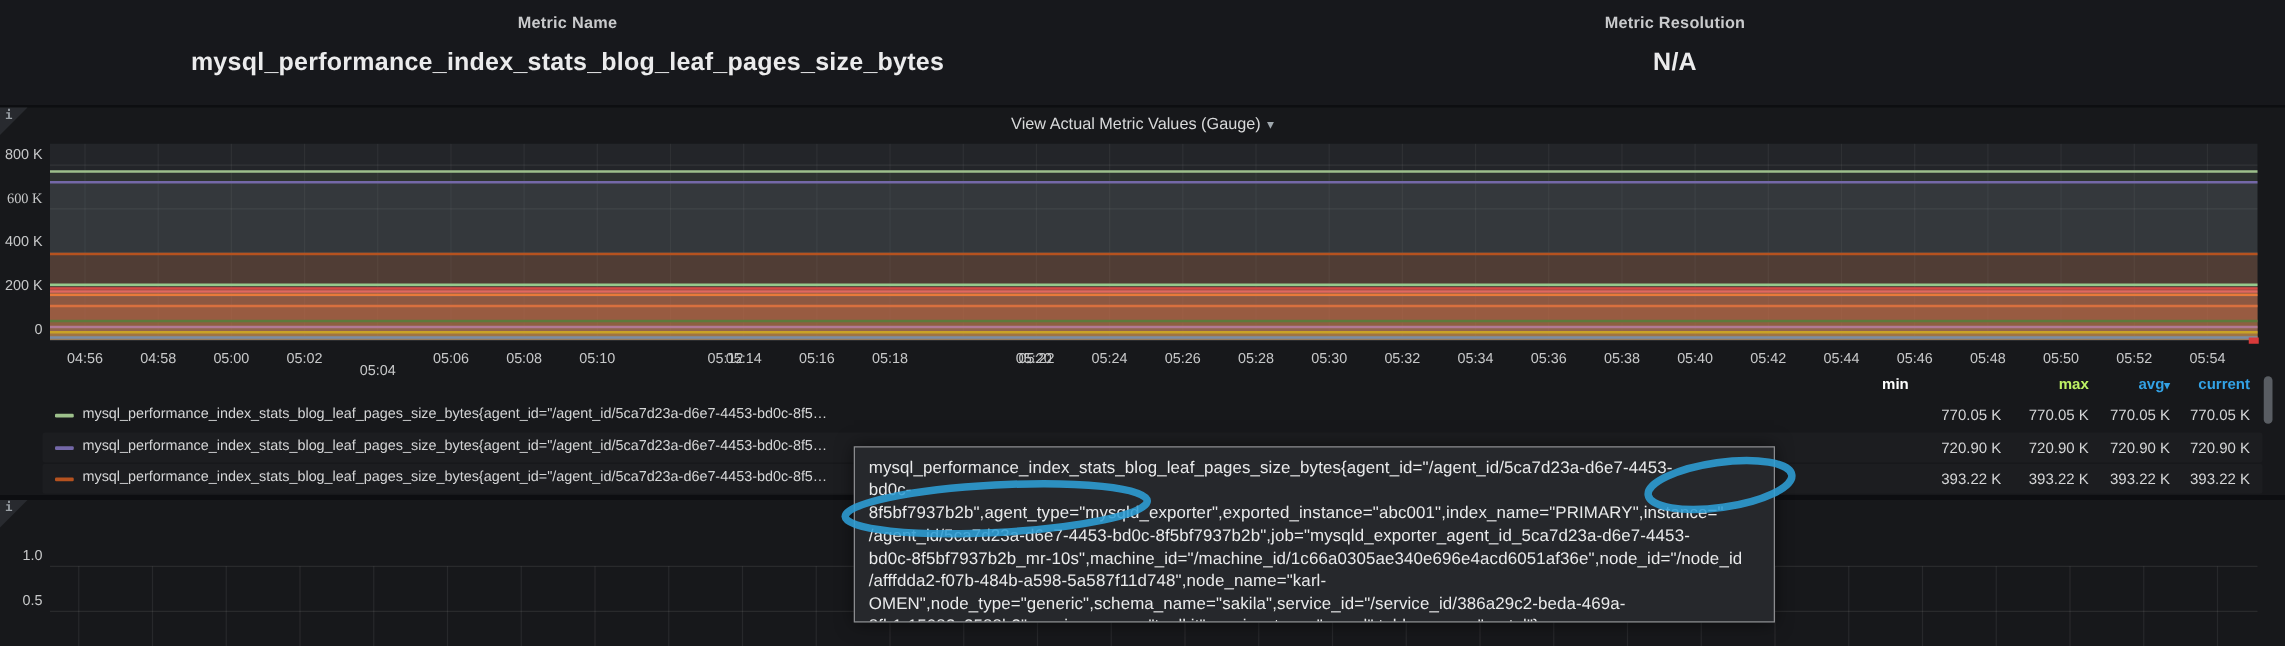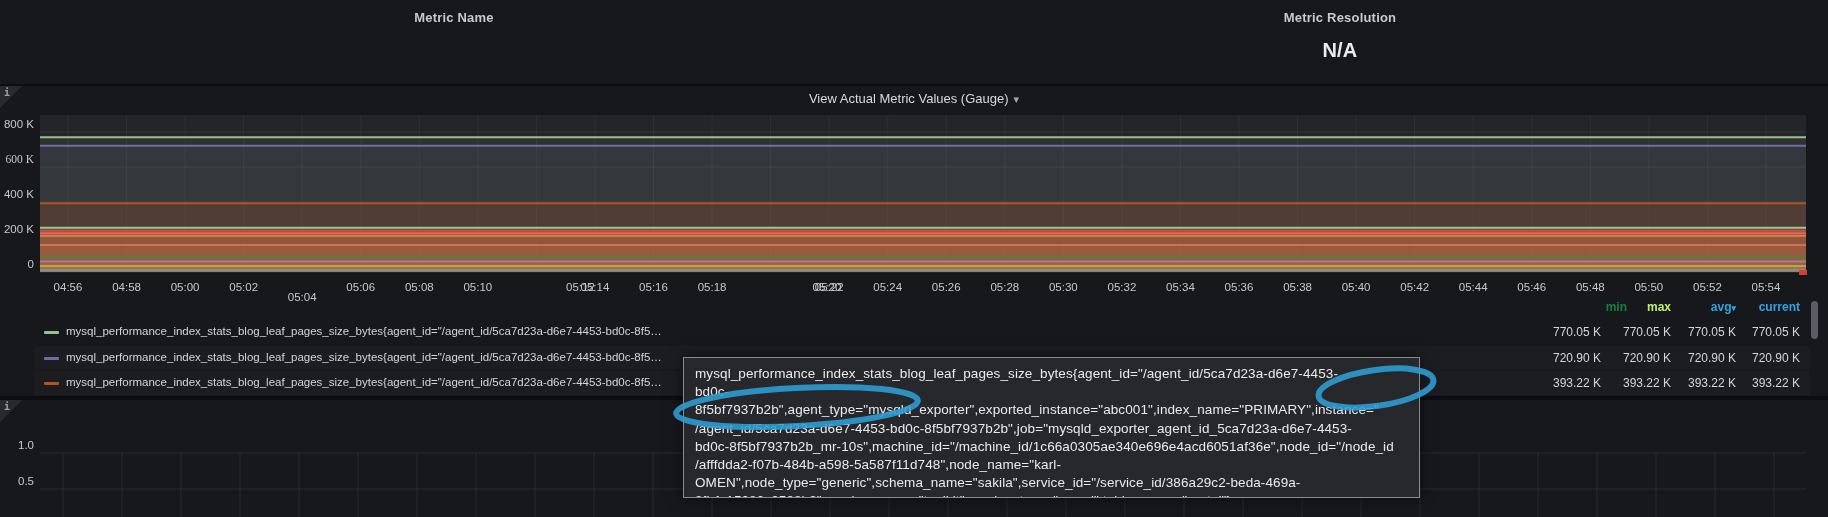--- a/index.html
+++ b/index.html
@@ -60,20 +60,21 @@
   .annotations { position:absolute; left:0; top:0; z-index:60; pointer-events:none; }
 </style>
 </head>
 <body>
 
 <div class="page">
 
   <div class="header">
     <div class="hcol left">
       <div class="hlabel">Metric Name</div>
+      <div class="hvalue">mysql_performance_index_stats_blog_leaf_pages_size_bytes</div>
     </div>
     <div class="hcol right">
       <div class="hlabel">Metric Resolution</div>
       <div class="hvalue">N/A</div>
     </div>
   </div>
 
   <div class="panel panel1">
     <div class="info-corner">
       <span>i</span>
@@ -176,21 +177,21 @@
         <div class="axis-label xlab" style="position: absolute; left: 1414.65px; top: 195px;">05:42</div>
         <div class="axis-label xlab" style="position: absolute; left: 1473.2px; top: 195px;">05:44</div>
         <div class="axis-label xlab" style="position: absolute; left: 1531.75px; top: 195px;">05:46</div>
         <div class="axis-label xlab" style="position: absolute; left: 1590.3px; top: 195px;">05:48</div>
         <div class="axis-label xlab" style="position: absolute; left: 1648.85px; top: 195px;">05:50</div>
         <div class="axis-label xlab" style="position: absolute; left: 1707.4px; top: 195px;">05:52</div>
         <div class="axis-label xlab" style="position: absolute; left: 1765.95px; top: 195px;">05:54</div>
       </div>
     <div class="legend">
       <div id="legend-head">
-          <div class="lg-head" style="left: 1537px; width: 90px; color: #15803d;">min</div>
+          <div class="lg-head" style="left: 1437px; width: 90px; color: #ffffff;">min</div>
           <div class="lg-head" style="left: 1581px; width: 90px; color: #bef264;">max</div>
           <div class="lg-head" style="left: 1646px; width: 90px; color: rgb(51, 162, 229);">avg<span style="font-size: 9px;">▾</span></div>
           <div class="lg-head" style="left: 1710px; width: 90px; color: rgb(51, 162, 229);">current</div>
         </div>
       <div id="legend-rows">
           <div class="lg-row r0" style="top: 20px;">
             <div class="lg-swatch" style="background: rgb(157, 192, 139);"></div>
             <div class="lg-label">mysql_performance_index_stats_blog_leaf_pages_size_bytes{agent_id="/agent_id/5ca7d23a-d6e7-4453-bd0c-8f5bf7937b2b",a...</div>
             <div class="lg-val" style="left: 1477px; width: 90px;">770.05 K</div>
             <div class="lg-val" style="left: 1547px; width: 90px;">770.05 K</div>

